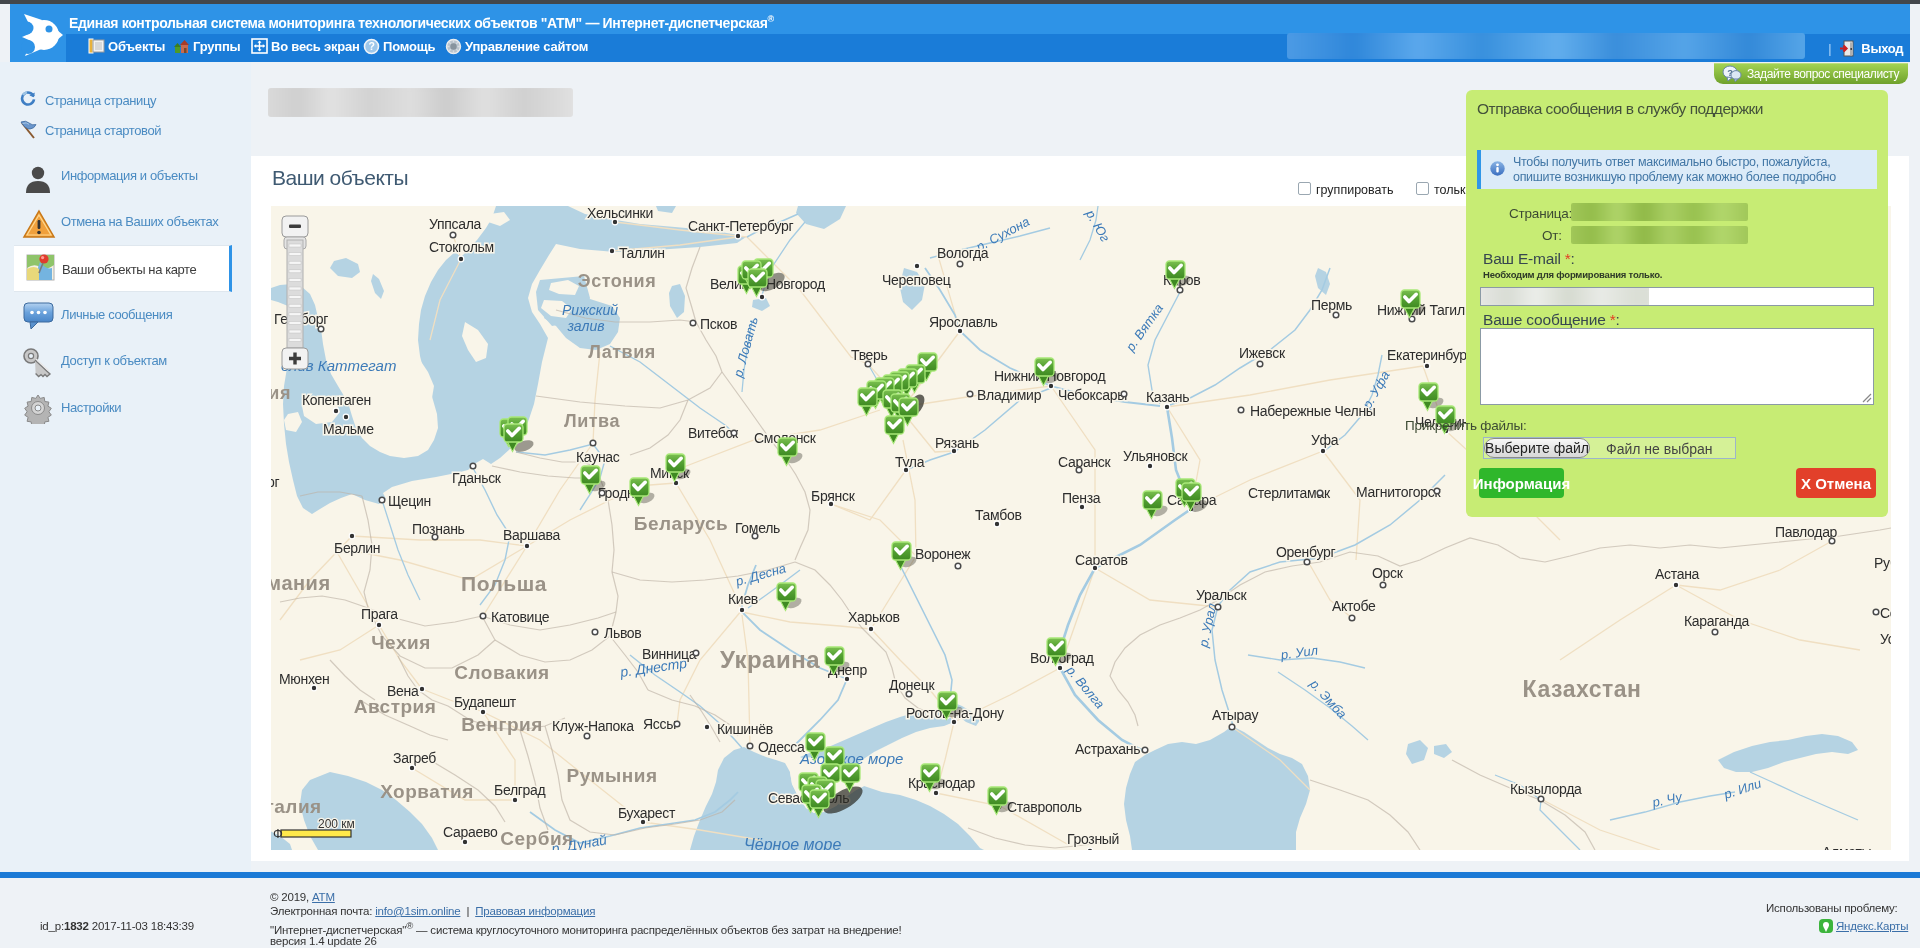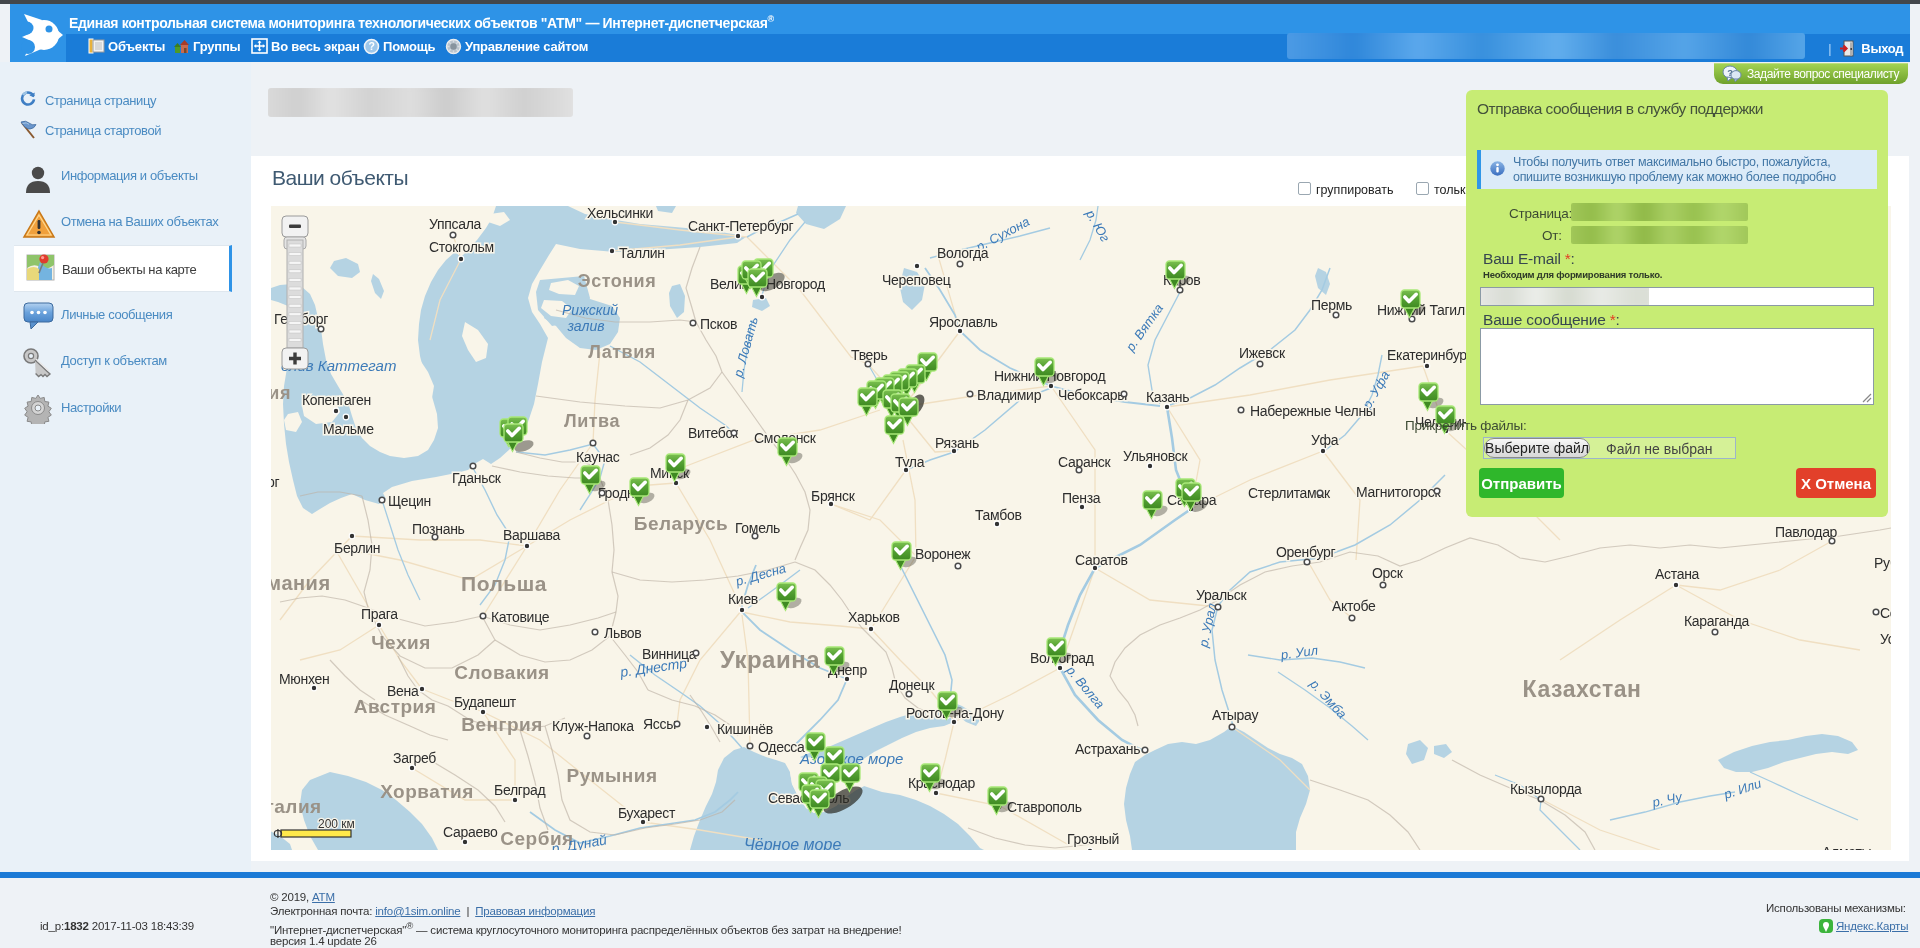--- a/index.html
+++ b/index.html
@@ -705,28 +705,28 @@
 <div class="abs tarea">
     <svg width="10" height="10" viewBox="0 0 10 10" style="position:absolute;right:1px;bottom:1px">
       <path d="M9 1 L1 9 M9 5 L5 9" stroke="#888" stroke-width="1.2"></path>
     </svg>
   </div>
 <div class="plabel" style="left:1405px;top:418px">Прикрепить файлы:</div>
 <div class="abs filebox">
     <div class="filebtn">Выберите файл</div>
     <div style="position:absolute;left:122px;top:3px;font-size:14px;color:#444">Файл не выбран</div>
   </div>
-<div class="btn" style="left:1479px;top:468px;width:85px;height:30px;background:#2fb72b">Отправить</div>
+<div class="btn" style="left:1479px;top:468px;width:85px;height:30px;background:#2fb72b">Информация</div>
 <div class="btn" style="left:1796px;top:468px;width:80px;height:30px;background:#e2402a">Х Отмена</div>
 <div class="abs bluebar"></div>
 <div class="abs footer">
  <div class="fl" style="left:40px;top:42px">id_p:<b>1832</b> 2017-11-03 18:43:39</div>
  <div class="fl" style="left:270px;top:13px">© 2019, <a href="#">АТМ</a></div>
  <div class="fl" style="left:270px;top:27px">Электронная почта: <a href="#">info@1sim.online</a> &nbsp;|&nbsp; <a href="#">Правовая информация</a></div>
  <div class="fl" style="left:270px;top:42px">"Интернет-диспетчерская"<sup>®</sup> — система круглосуточного мониторинга распределённых объектов без затрат на внедрение!</div>
  <div class="fl" style="left:270px;top:57px">версия 1.4 update 26</div>
- <div class="fl" style="left:1766px;top:24px">Использованы механизмы:</div>
+ <div class="fl" style="left:1766px;top:24px">Использованы проблему:</div>
  <div class="fl" style="left:1819px;top:41px"><svg width="14" height="14" viewBox="0 0 14 14" style="vertical-align:-3px">
         <rect x="0" y="0" width="14" height="14" rx="4" fill="#3cb43c"></rect>
         <circle cx="7" cy="6" r="3" fill="#fff"></circle>
         <path d="M7 13 L4.6 8 h4.8 z" fill="#fff"></path>
       </svg> <a href="#">Яндекс.Карты</a></div>
 </div>
 
 </body></html>

